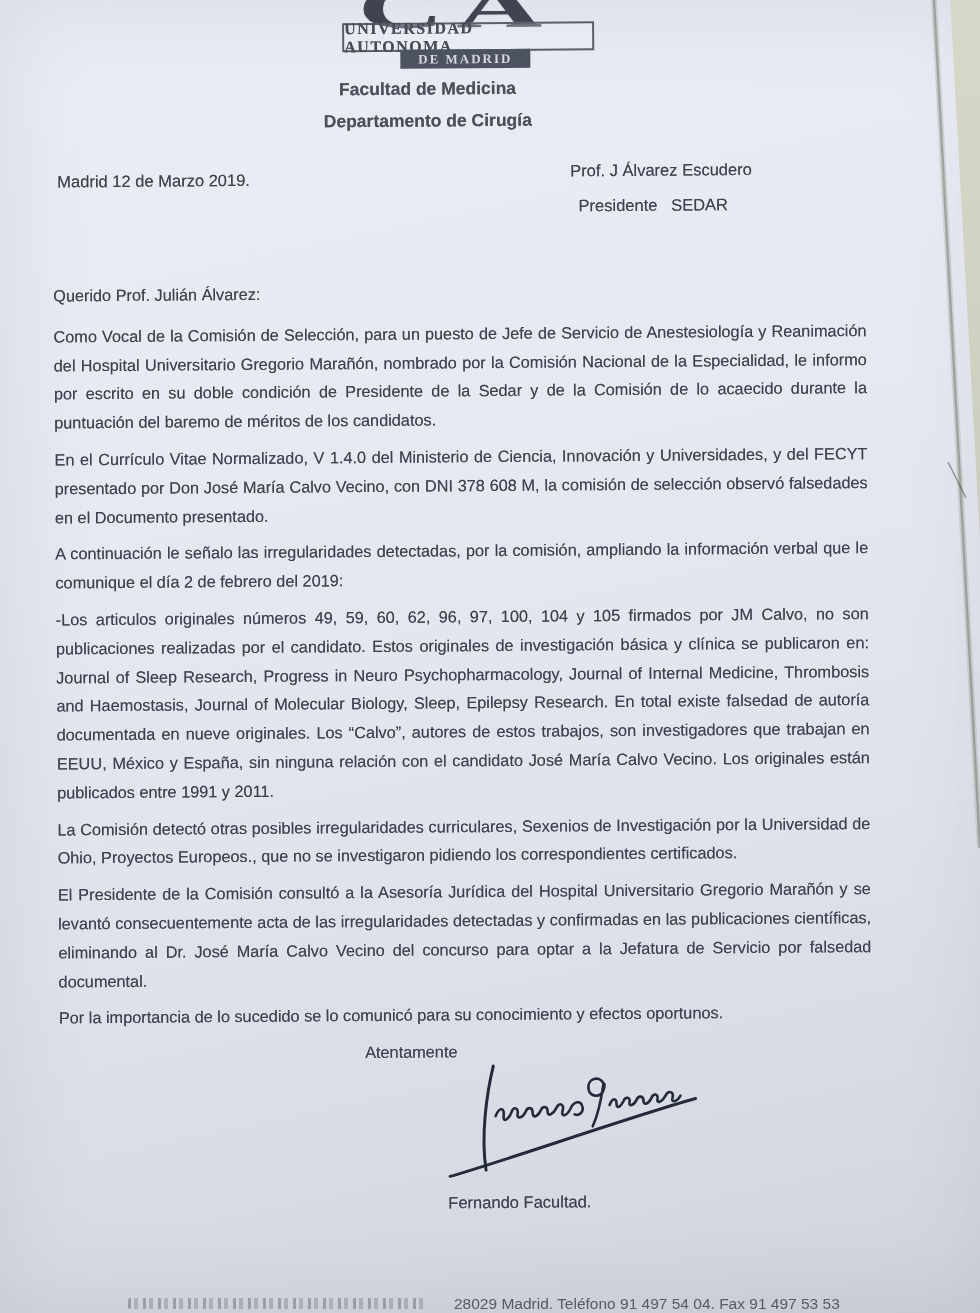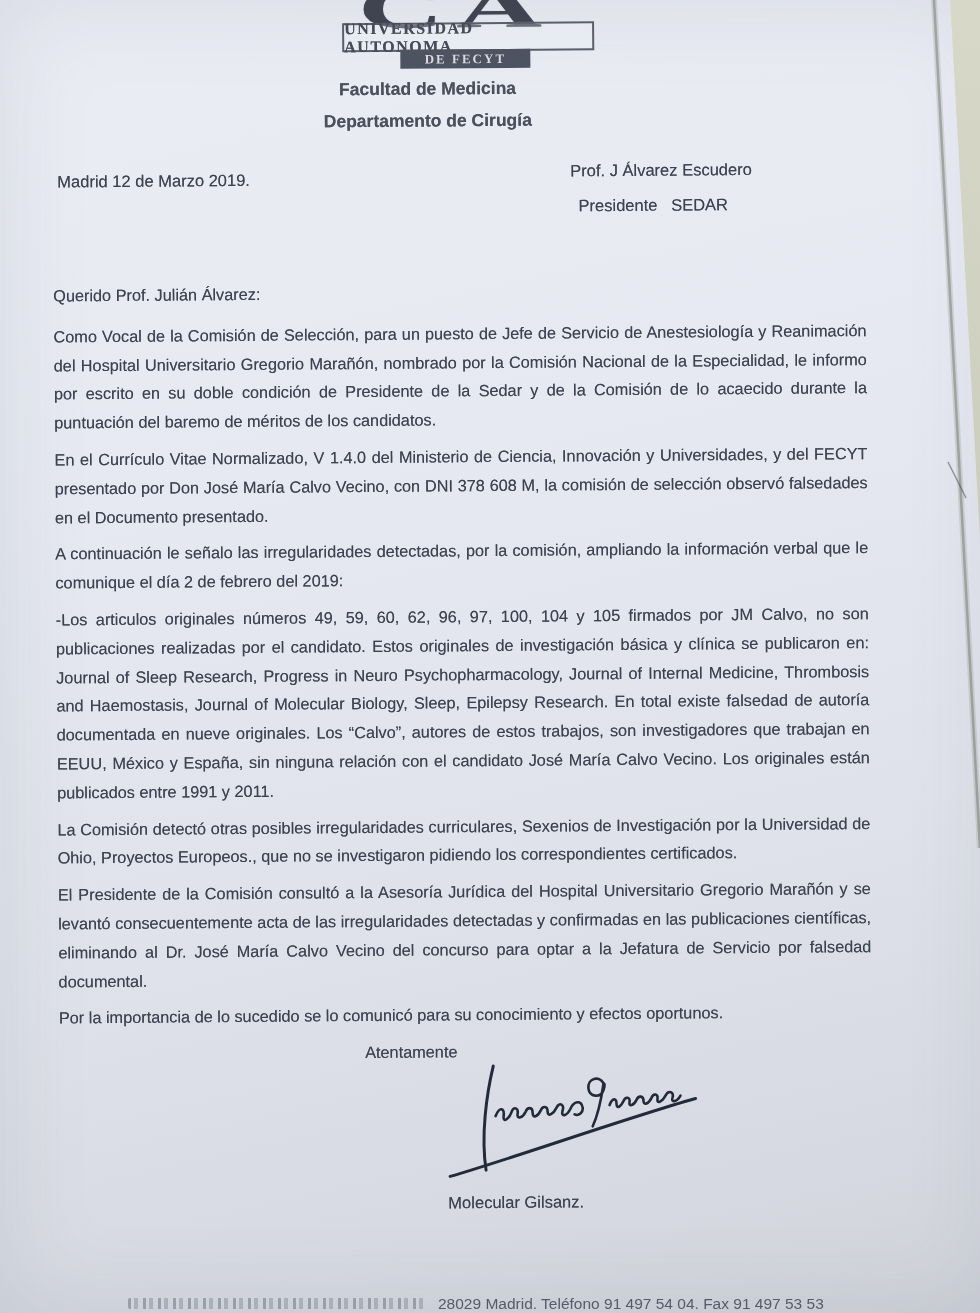--- a/index.html
+++ b/index.html
@@ -38,21 +38,21 @@
   .body{position:absolute;left:55px;top:278px;width:813px;
         font-size:16.3px;line-height:28.8px;text-align:justify;}
   .salutation{margin:0 0 12px 0;}
   .par{margin:0 0 8px 0;}
   .par b{font-weight:normal;}
   .closing{margin:4px 0 0 306px;text-align:left;}
   .sig-wrap{position:relative;height:160px;}
   .sig-svg{position:absolute;left:378px;top:-4px;}
   .signer{position:absolute;left:388px;top:122px;font-size:16.5px;}
   
-  .footer{position:absolute;left:128px;top:1295px;display:flex;gap:10px;
+  .footer{position:absolute;left:128px;top:1295px;display:flex;gap:26px;
         font-size:15.5px;color:#565b68;align-items:flex-start;}
   .footer-illegible{width:300px;height:11px;margin-top:3px;border-radius:2px;
         background:repeating-linear-gradient(90deg,rgba(90,96,112,.45) 0 3px,rgba(90,96,112,0) 3px 6px,
                    rgba(90,96,112,.3) 6px 10px,rgba(90,96,112,0) 10px 15px);
         filter:blur(.7px);}
 </style>
 </head>
 <body>
 
 <div class="page">
@@ -64,21 +64,21 @@
     <path d="M948,462 L966,498" stroke="rgba(70,74,66,.55)" stroke-width="1.4" fill="none"></path>
   </svg>
 
   <div class="tilt soft">
 
     <div class="logo-letters">CA</div>
     <div class="univ-box">
       <span>UNIVERSIDAD AUTONOMA</span>
     </div>
     <div class="sub-box">
-      <span>DE FECYT</span>
+      <span>DE MADRID</span>
     </div>
     <div class="hdr-line hdr-faculty">Facultad de Medicina</div>
     <div class="hdr-line hdr-department">Departamento de Cirugía</div>
 
     <div class="date-line">Madrid 12 de Marzo 2019.</div>
     <div class="recipient-name">Prof. J Álvarez Escudero</div>
     <div class="recipient-title">Presidente   SEDAR</div>
 
     <div class="body">
       <div class="salutation">Querido Prof. Julián Álvarez:</div>
@@ -99,21 +99,21 @@
           <path d="M12,114 C70,98 185,58 258,38" stroke-width="3"></path>
 
           <path d="M56,4 C49,32 43,74 48,108" stroke-width="3"></path>
 
           <path d="M58,54 c4,-10 9,-8 8,0 c-1,8 6,2 8,-4 c2,-6 7,-4 6,2 c-1,6 5,4 8,-2 c2,-5 7,-5 7,1 c0,6 5,4 8,-2 c2,-5 7,-5 7,1 c0,6 6,2 9,-4 c3,-6 8,-3 6,3 c-2,7 4,6 8,-2 c3,-7 11,-9 12,-1 c1,5 -4,9 -8,7" stroke-width="2.6"></path>
 
           <path d="M166,22 c-4,-8 -16,-5 -15,5 c1,9 12,10 15,2 c2,-5 1,-8 0,-6 c-2,13 -4,27 -11,42" stroke-width="2.6"></path>
 
           <path d="M172,44 c3,-8 7,-7 7,-1 c0,5 4,3 7,-3 c2,-5 7,-4 6,1 c-1,5 4,4 7,-2 c2,-5 7,-4 7,1 c0,5 5,3 8,-3 c2,-5 7,-4 6,1 c-1,5 4,4 8,-3 c3,-6 9,-4 7,2 c-2,5 4,5 8,-2" stroke-width="2.6"></path>
         </svg>
-        <div class="signer">Molecular Gilsanz.</div>
+        <div class="signer">Fernando Facultad.</div>
       </div>
     </div>
   </div>
 
   <div class="footer">
     <div class="footer-illegible"></div>
     <span>28029 Madrid. Teléfono 91 497 54 04. Fax 91 497 53 53</span>
   </div>
 </div>
 

